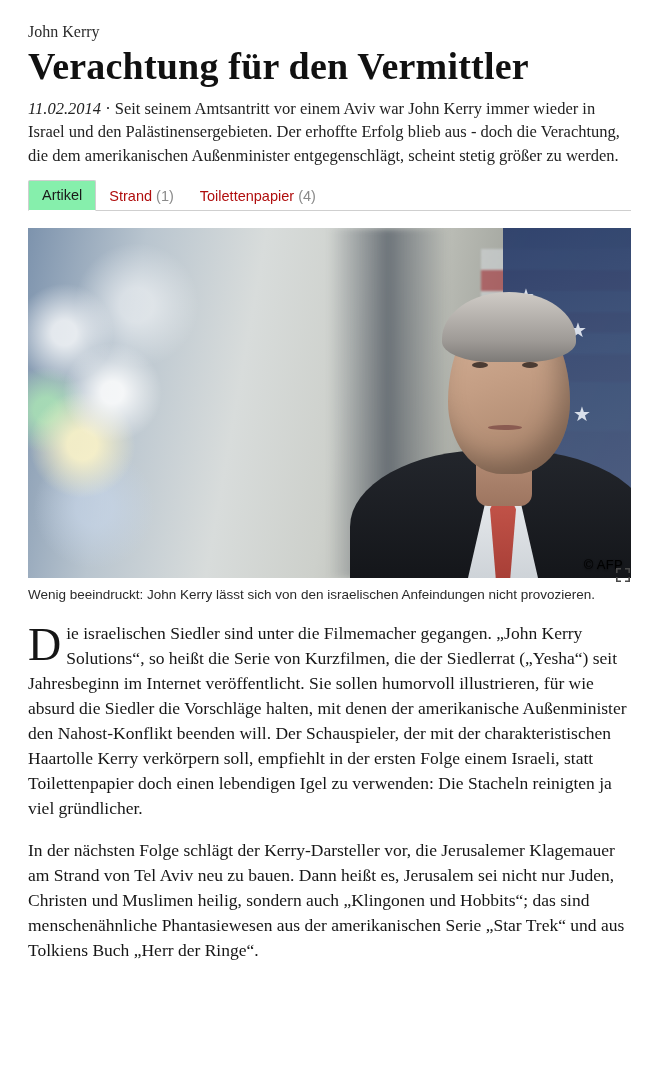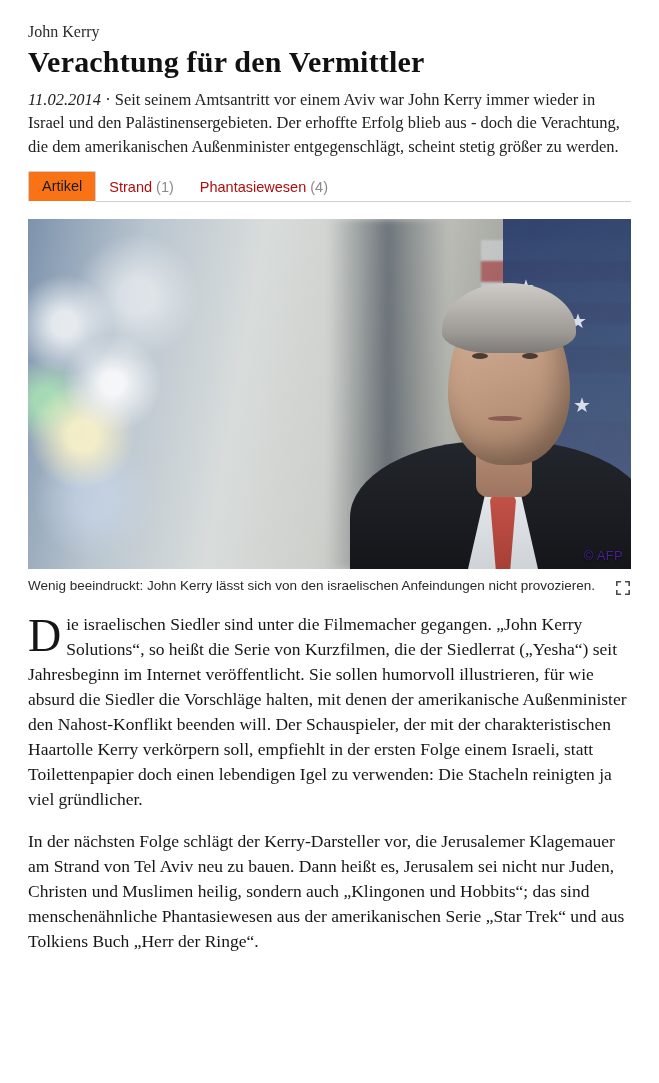--- a/index.html
+++ b/index.html
@@ -22,21 +22,21 @@
   
   .kicker {
     font-family: "Liberation Serif", serif;
     font-size: 16px;
     color: #2b2b2b;
     line-height: 1.2;
     margin: 0 0 4px 0;
   }
   .headline {
     font-family: "Liberation Serif", serif;
-    font-size: 30px;
+    font-size: 38px;
     font-weight: bold;
     line-height: 1.12;
     letter-spacing: 0.2px;
     margin: 0 0 9px 0;
     color: #111111;
   }
   .teaser {
     font-family: "Liberation Serif", serif;
     font-size: 16.5px;
     line-height: 1.42;
@@ -72,21 +72,21 @@
     line-height: 1;
     color: #b00d0d;
     cursor: pointer;
     position: relative;
     top: 1px;
     white-space: nowrap;
   }
   .tab .count { color: #8a8a8a; }
   .tab.active {
     color: #1a1a1a;
-    background: #f97316;
+    background: #86efac;
     border: 1px solid #cfcfcf;
     border-bottom: 1px solid #ffffff;
     border-radius: 2px 2px 0 0;
   }
 
   
   .figure {
     margin: 17px 0 0 0;
     width: 603px;
   }
@@ -204,27 +204,27 @@
   .person .eyeR { left: 146px; }
   .person .mouth {
     position: absolute; left: 112px; bottom: 148px;
     width: 34px; height: 5px; background: #8a5b51; border-radius: 50%;
   }
   .photo .credit {
     position: absolute;
     right: 8px; bottom: 6px;
     font-family: "Liberation Sans", sans-serif;
     font-size: 13px;
-    color: #4c1d95;
+    color: #000000;
     text-shadow: 0 1px 2px rgba(0,0,0,0.6);
     letter-spacing: 0.3px;
   }
   .caption-row {
     display: flex;
-    align-items: flex-end;
+    align-items: flex-start;
     margin-top: 7px;
     width: 603px;
   }
   .caption {
     flex: 1 1 auto;
     font-family: "Liberation Sans", sans-serif;
     font-size: 13.5px;
     line-height: 1.45;
     color: #2a2a2a;
   }
@@ -276,21 +276,21 @@
 
   <div class="tabs">
     <div class="tab active">
       <span>Artikel</span>
     </div>
     <div class="tab">
       <span>Strand</span>
       <span class="count">(1)</span>
     </div>
     <div class="tab">
-      <span>Phantasiewesen</span>
+      <span>Toilettenpapier</span>
       <span class="count">(4)</span>
     </div>
   </div>
 
   <div class="figure">
     <div class="photo">
       <div class="bg"></div>
       <div class="curtain"></div>
       <div class="flagstripes"></div>
       <div class="flagblue"></div>

